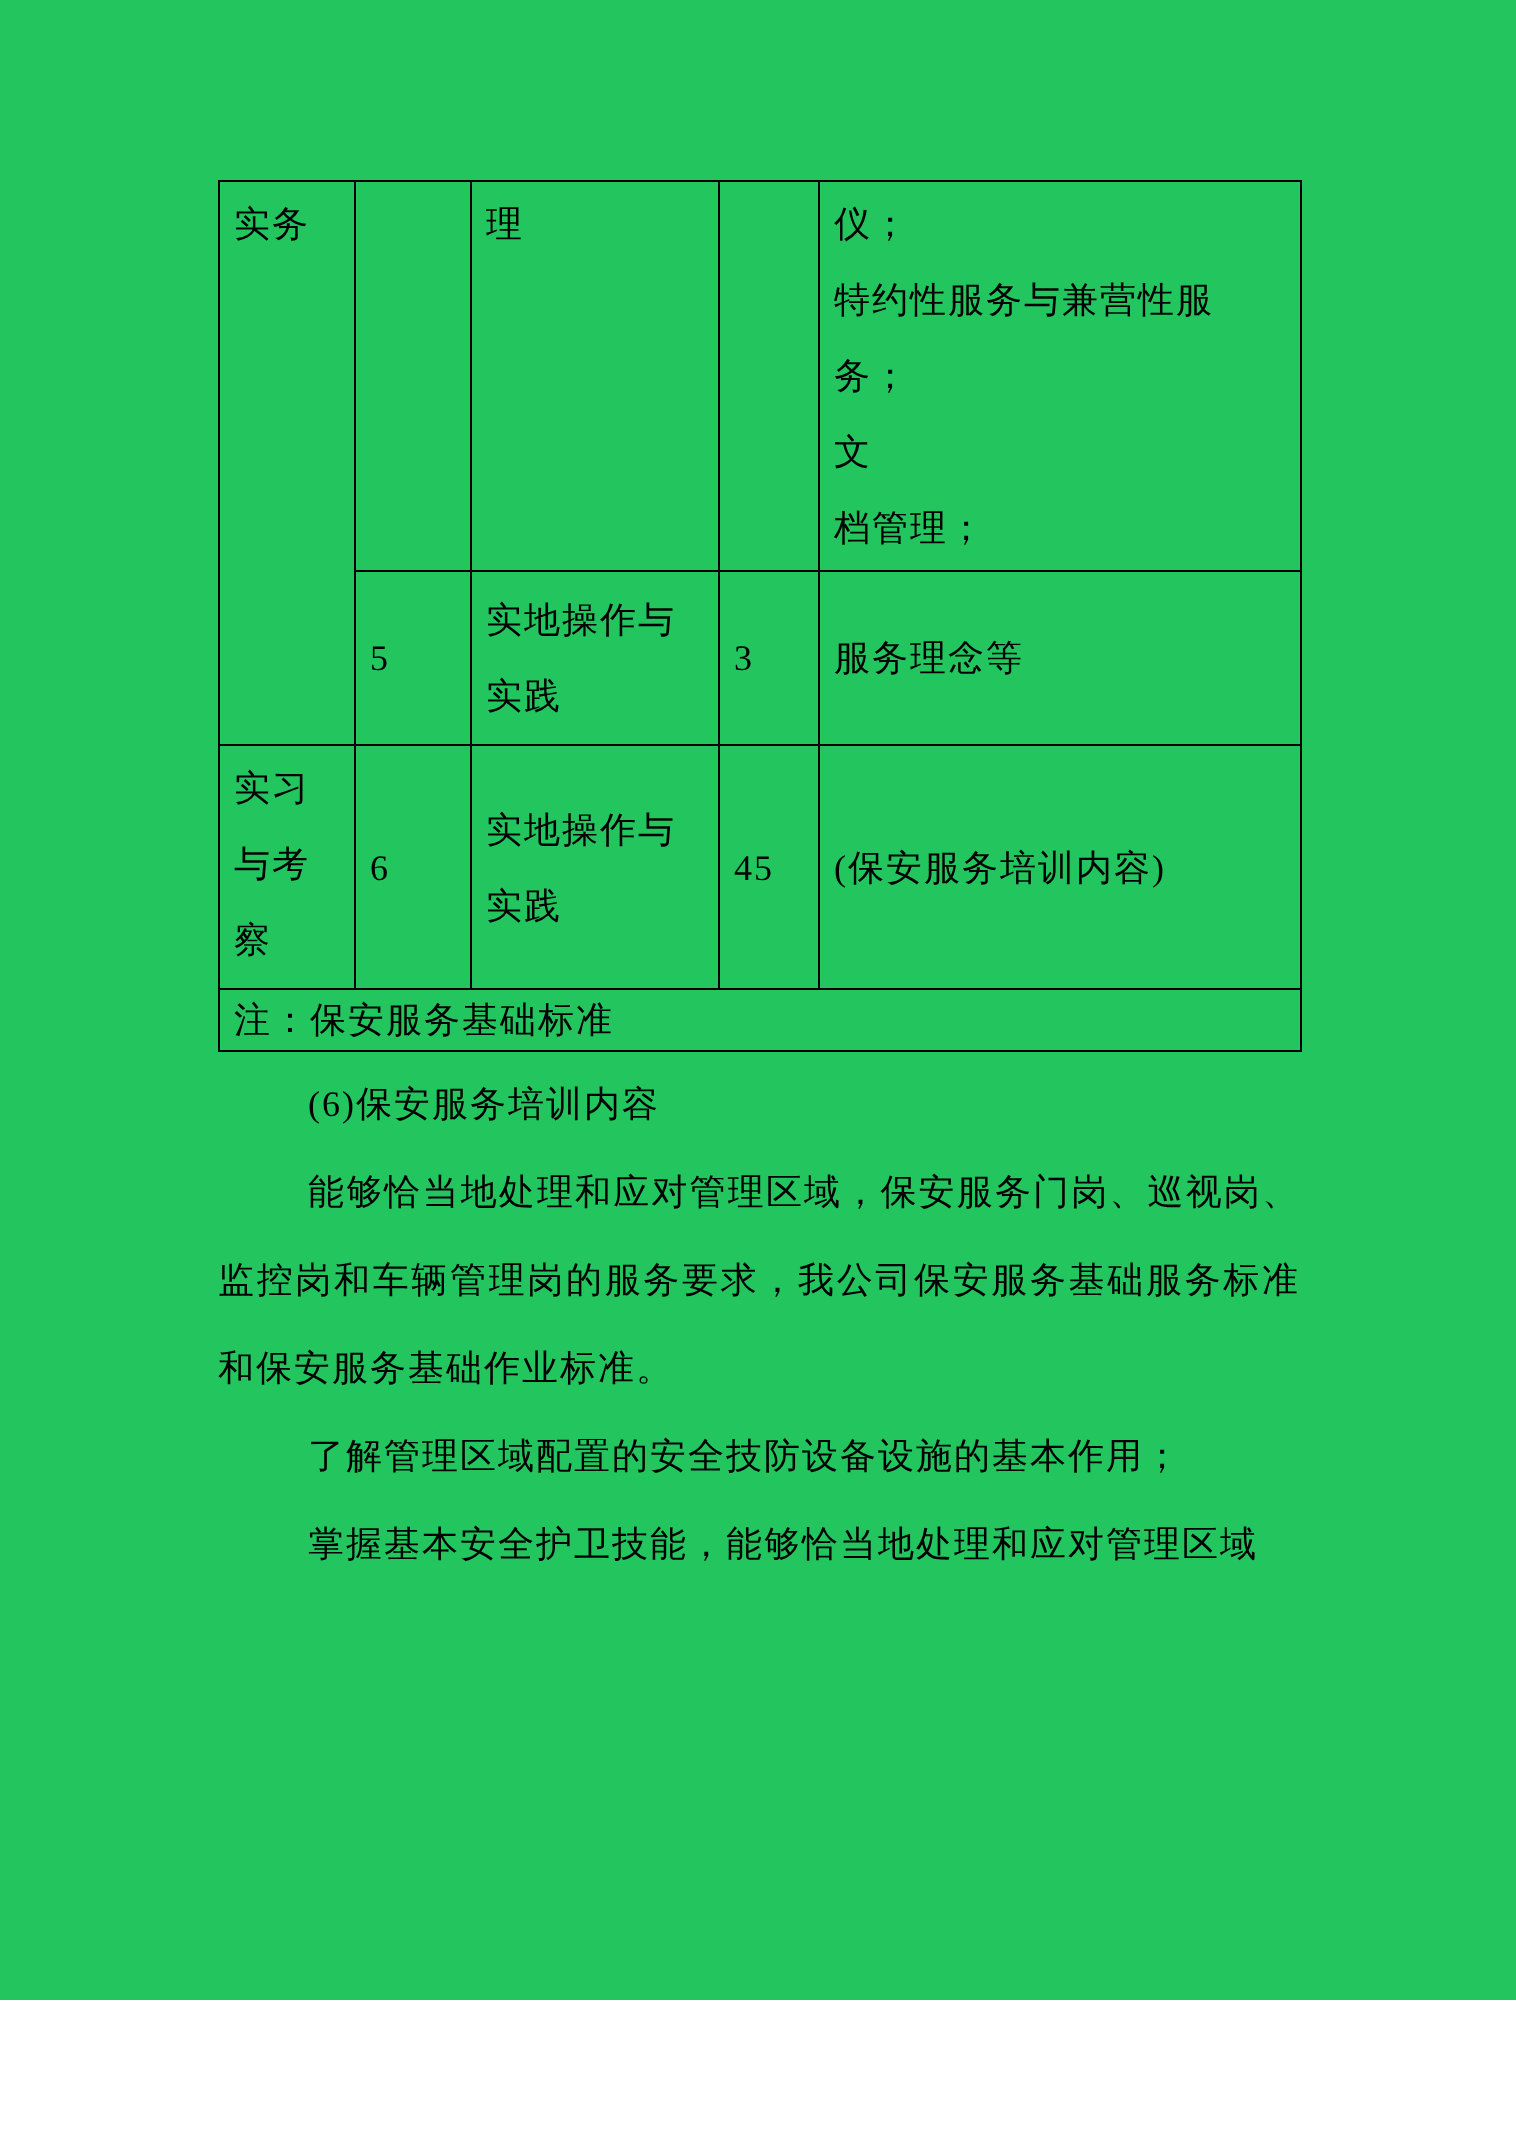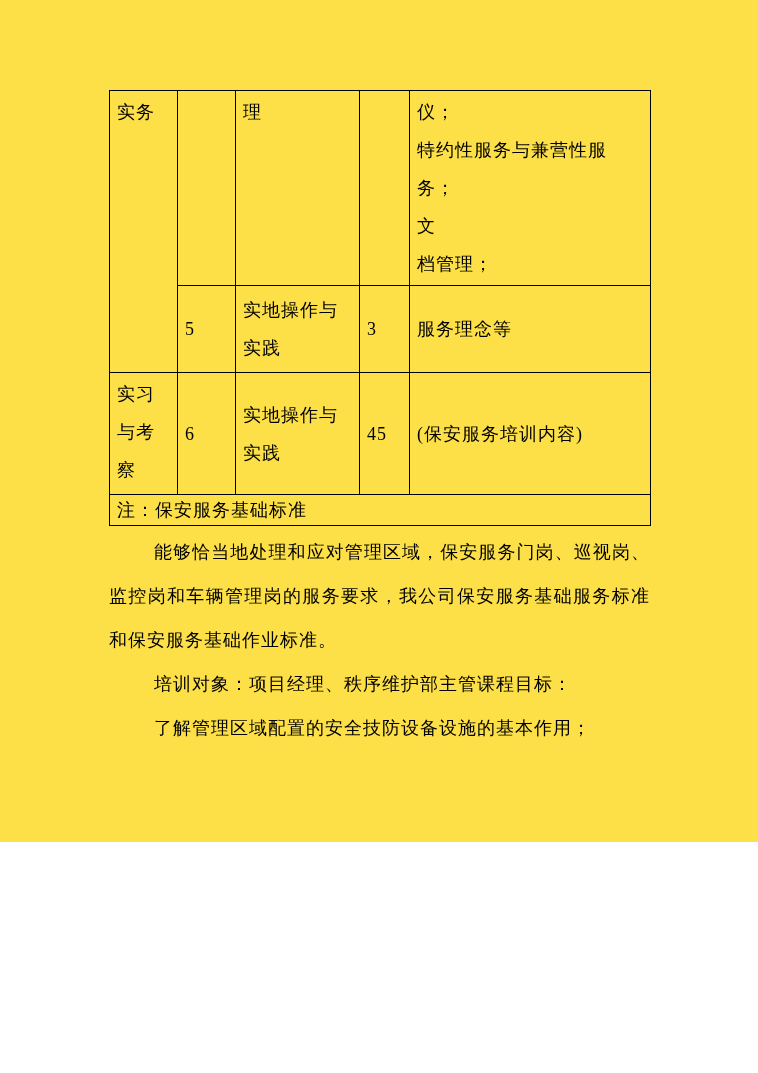--- a/index.html
+++ b/index.html
@@ -1,21 +1,21 @@
 <!DOCTYPE html>
 <html><head>
 <meta charset="utf-8">
 <style>
   * { margin: 0; padding: 0; box-sizing: border-box; }
   html, body { background: #ffffff; }
   .page {
     position: relative;
     width: 758px;
-    height: 842px;
-    background: #fde047;
+    height: 1000px;
+    background: #22c55e;
     color: #000000;
     font-family: "Liberation Serif", "DejaVu Serif", serif;
     overflow: hidden;
   }
   .content {
     position: absolute;
     left: 109px;
     top: 90px;
     width: 541px;
   }
@@ -97,21 +97,22 @@
           <td>45</td>
           <td>(保安服务培训内容)</td>
         </tr>
         <tr class="rowD">
           <td class="note-cell" colspan="5">注：保安服务基础标准</td>
         </tr>
       </tbody>
     </table>
 
     <div class="paras">
+      <p class="para">(6)保安服务培训内容</p>
       <p class="para">能够恰当地处理和应对管理区域，保安服务门岗、巡视岗、监控岗和车辆管理岗的服务要求，我公司保安服务基础服务标准和保安服务基础作业标准。</p>
-      <p class="para">培训对象：项目经理、秩序维护部主管课程目标：</p>
       <p class="para">了解管理区域配置的安全技防设备设施的基本作用；</p>
+      <p class="para">掌握基本安全护卫技能，能够恰当地处理和应对管理区域</p>
     </div>
 
   </div>
 
   <div class="page-number">9</div>
 </div>
 
 </body></html>

